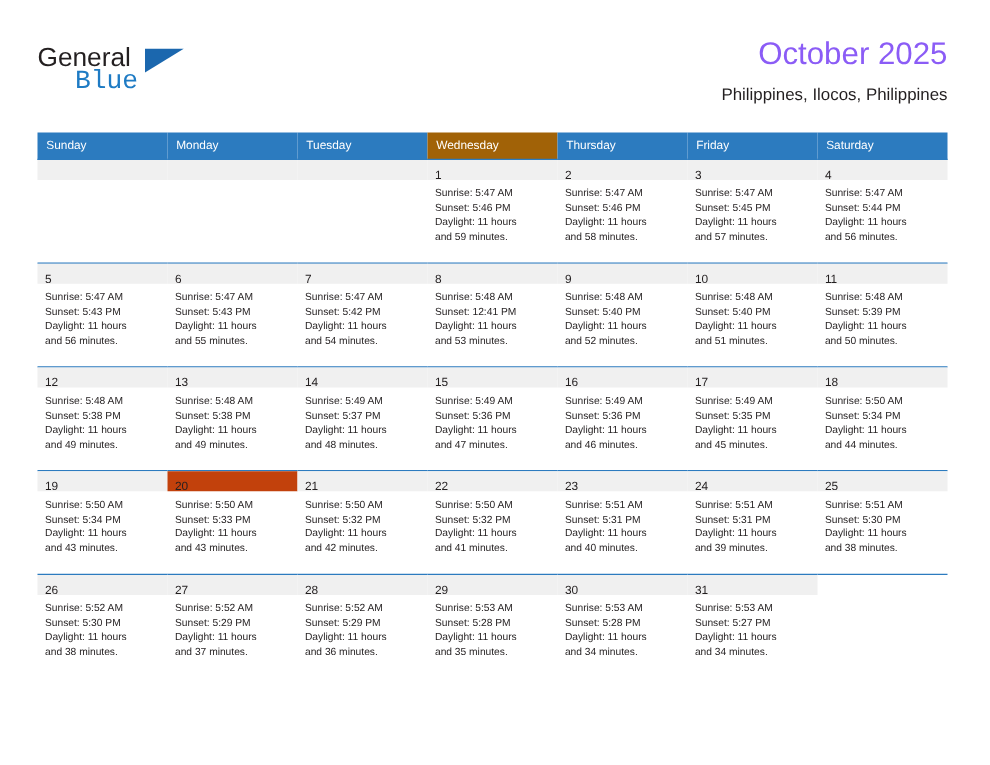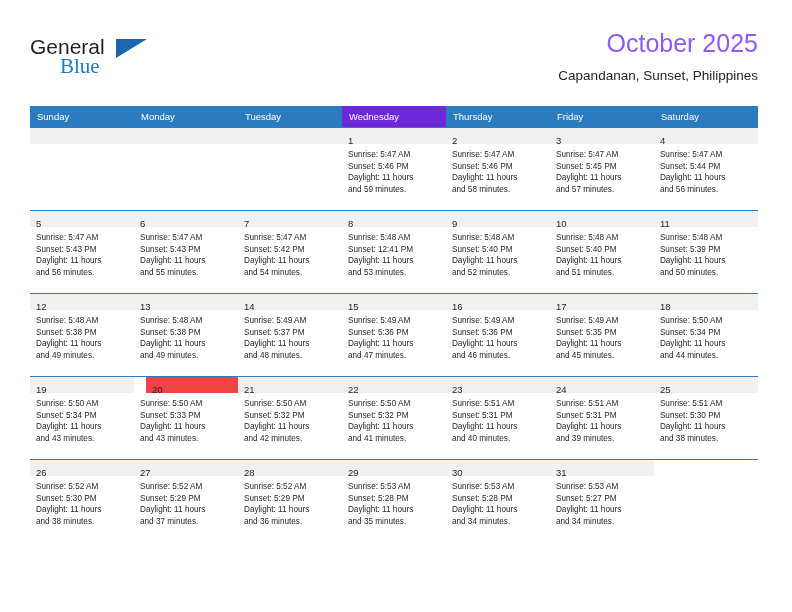--- a/index.html
+++ b/index.html
@@ -46,21 +46,21 @@
     line-height: 22px;
     font-family: "Liberation Sans", sans-serif;
   }
   .logo-blue {
     position: absolute;
     left: 30px;
     top: 19px;
     font-size: 21px;
     color: #1e7bc4;
     line-height: 22px;
-    font-family: Liberation Serif, serif;
+    font-family: Liberation Mono, monospace;
   }
   .logo-tri {
     position: absolute;
     left: 86px;
     top: 3px;
     width: 0;
     height: 0;
     border-left: 31px solid #1b67ae;
     border-bottom: 19px solid transparent;
   }
@@ -157,41 +157,41 @@
   <div class="header">
 
     <div class="logo">
       <span class="logo-general">General</span>
       <span class="logo-tri" style="border-left-color: rgb(27, 103, 174);"></span>
       <span class="logo-blue" style="color: rgb(30, 123, 196);">Blue</span>
     </div>
 
     <div class="title-block">
       <div class="cal-title">October 2025</div>
-      <div class="cal-subtitle">Capandanan, Sunset, Philippines</div>
+      <div class="cal-subtitle">Philippines, Ilocos, Philippines</div>
     </div>
 
   </div>
 
   <table class="calendar">
     <colgroup>
       <col style="width:14.285%">
         <col style="width:14.285%">
         <col style="width:14.285%">
       <col style="width:14.285%">
         <col style="width:14.285%">
         <col style="width:14.285%">
       <col style="width:14.29%">
     </colgroup>
     <thead>
       <tr>
         <th style="background: rgb(44, 123, 191); margin-left: 12px;">Sunday</th>
         <th style="background: rgb(44, 123, 191);">Monday</th>
         <th style="background: rgb(44, 123, 191);">Tuesday</th>
-        <th style="background: #6d28d9;">Wednesday</th>
+        <th style="background: #a16207;">Wednesday</th>
         <th style="background: rgb(44, 123, 191);">Thursday</th>
         <th style="background: rgb(44, 123, 191);">Friday</th>
         <th style="background: rgb(44, 123, 191);">Saturday</th>
       </tr>
     </thead>
     <tbody>
         <tr class="week-row">
           <td style="border-top-color: rgb(44, 123, 191);">
             <div class="cell-inner cell-empty">
               <div class="daynum-strip" style="background: rgb(240, 240, 240);"><span class="daynum"></span></div>
@@ -417,21 +417,21 @@
               <div class="details">
                 <div>Sunrise: 5:50 AM</div>
                 <div>Sunset: 5:34 PM</div>
                 <div class="dl1">Daylight: 11 hours</div>
                 <div class="dl2">and 43 minutes.</div>
               </div>
             </div>
           </td>
           <td style="border-top-color: rgb(44, 123, 191);">
             <div class="cell-inner">
-              <div class="daynum-strip" style="background: #ef4444; margin-left: 12px;"><span class="daynum">20</span></div>
+              <div class="daynum-strip" style="background: #c2410c;"><span class="daynum">20</span></div>
               <div class="details">
                 <div>Sunrise: 5:50 AM</div>
                 <div>Sunset: 5:33 PM</div>
                 <div class="dl1">Daylight: 11 hours</div>
                 <div class="dl2">and 43 minutes.</div>
               </div>
             </div>
           </td>
           <td style="border-top-color: rgb(44, 123, 191);">
             <div class="cell-inner">

